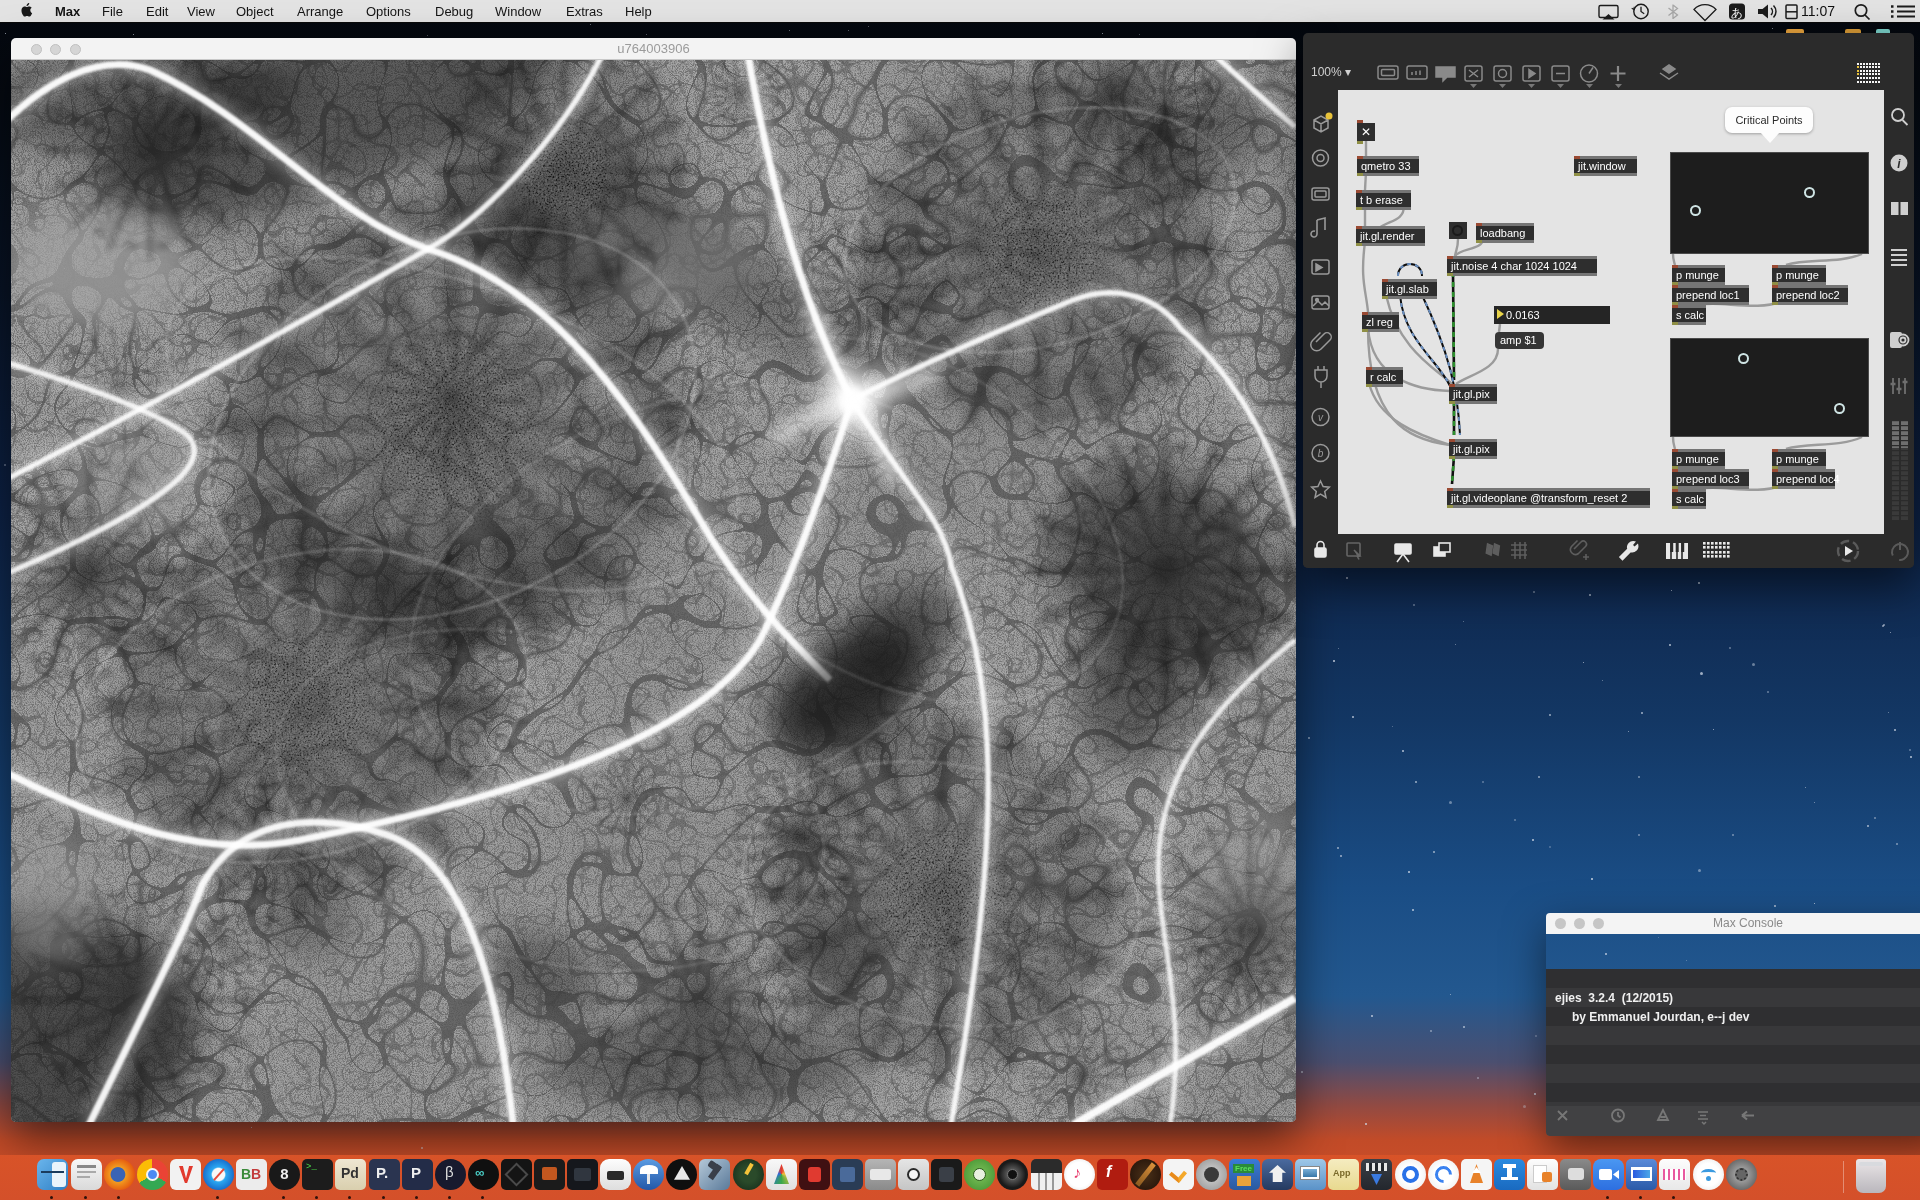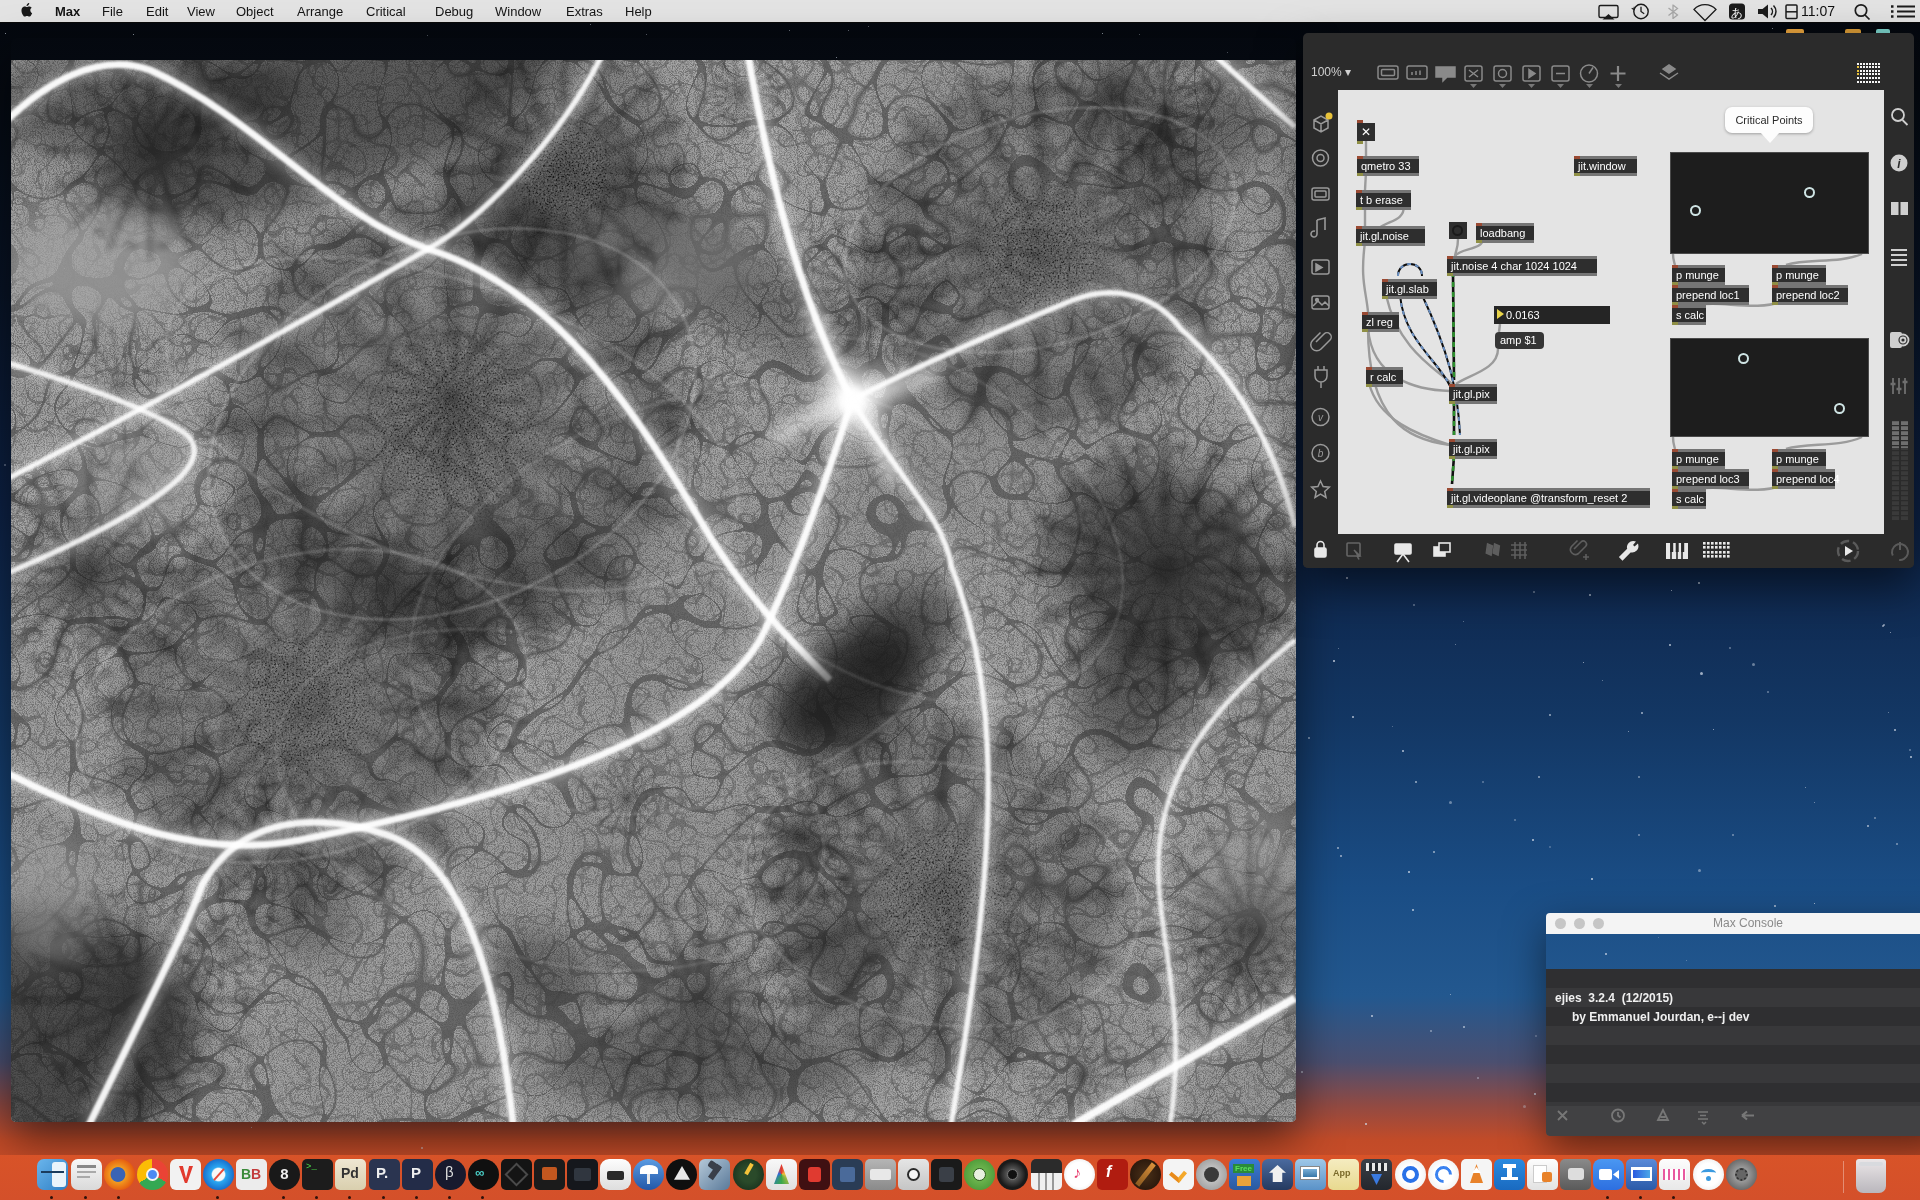--- a/index.html
+++ b/index.html
@@ -275,21 +275,21 @@
     <svg style="position:absolute;left:21px;top:3px" width="16" height="17" viewBox="0 0 16 17">
       <path fill="#1a1a1a" d="M11.6 8.9c0-2 1.6-2.9 1.7-3-1-1.4-2.4-1.6-2.9-1.6-1.3-.1-2.4.7-3 .7-.6 0-1.6-.7-2.6-.7C3.4 4.3 2 5.1 1.3 6.4-.2 9 .9 12.8 2.3 14.9c.7 1 1.5 2.2 2.6 2.1 1-.1 1.4-.7 2.7-.7 1.2 0 1.6.7 2.7.7 1.1 0 1.8-1 2.5-2.1.8-1.2 1.1-2.3 1.1-2.4-.1 0-2.2-.9-2.3-3.5z" transform="scale(0.8)"></path>
       <path fill="#1a1a1a" d="M9.4 2.6c.6-.7 1-1.7.9-2.6-.9 0-1.9.6-2.5 1.3-.5.6-1 1.6-.9 2.5 1 .1 1.9-.5 2.5-1.2z" transform="scale(0.8)"></path>
     </svg>
     <span class="mi b" style="left:55px">Max</span>
     <span class="mi" style="left:102px">File</span>
     <span class="mi" style="left:146px">Edit</span>
     <span class="mi" style="left:187px">View</span>
     <span class="mi" style="left:236px">Object</span>
     <span class="mi" style="left:297px">Arrange</span>
-    <span class="mi" style="left:366px">Critical</span>
+    <span class="mi" style="left:366px">Options</span>
     <span class="mi" style="left:435px">Debug</span>
     <span class="mi" style="left:495px">Window</span>
     <span class="mi" style="left:566px">Extras</span>
     <span class="mi" style="left:625px">Help</span>
     <svg style="position:absolute;right:0;top:0" width="330" height="23" viewBox="0 0 330 23">
       <g fill="none" stroke="#1c1c1c" stroke-width="1.4">
         <rect x="9" y="5.5" width="19" height="12" rx="1.5"></rect>
         <path d="M12.5 19.5 h12 l-6-5.5z" fill="#1c1c1c" stroke="none"></path>
         <circle cx="51" cy="11.5" r="7.2"></circle>
         <path d="M51 6.8 v4.7 l3.2 2.2" stroke-width="1.3"></path>
@@ -312,20 +312,26 @@
         <circle cx="16" cy="10.5" r="5.7"></circle>
         <path d="M20 15 l4.5 4.5"></path>
       </g>
       <g stroke="#1c1c1c" stroke-width="2">
         <path d="M52 6.5 h18 M52 11.5 h18 M52 16.5 h18"></path>
         <path d="M46 6.5 h2.5 M46 11.5 h2.5 M46 16.5 h2.5" stroke-width="2.4"></path>
       </g>
     </svg>
   </div>
 <div id="mainwin">
+    <div id="mwtitle">
+      <span class="t">u764003906</span>
+      <i class="tl tlg" style="left:20px"></i>
+      <i class="tl tlg" style="left:39px"></i>
+      <i class="tl tlg" style="left:59px"></i>
+    </div>
     <div id="fract"><svg width="1285" height="1062" viewBox="0 0 1285 1062">
         <defs>
 <filter id="fgrain" x="0%" y="0%" width="100%" height="100%">
  <feTurbulence type="fractalNoise" baseFrequency="0.9" numOctaves="2" seed="7"></feTurbulence>
  <feColorMatrix type="saturate" values="0"></feColorMatrix>
  <feComponentTransfer>
   <feFuncR type="table" tableValues="0 0 0.1 0.9 1 1"></feFuncR>
   <feFuncG type="table" tableValues="0 0 0.1 0.9 1 1"></feFuncG>
   <feFuncB type="table" tableValues="0 0 0.1 0.9 1 1"></feFuncB>
   <feFuncA type="table" tableValues="0.5 0.5"></feFuncA>
@@ -805,21 +811,21 @@
         <path d="M60,186 C60,170 84,170 84,186" stroke="#0c0c0c" stroke-width="2" fill="none"></path>
         <path d="M60,186 C60,170 84,170 84,186" stroke="#6a8fc0" stroke-width="2" stroke-dasharray="4 4" fill="none"></path>
         <path d="M62,205 C66,250 100,270 112,296" stroke="#0c0c0c" stroke-width="2" fill="none"></path>
         <path d="M62,205 C66,250 100,270 112,296" stroke="#6a8fc0" stroke-width="2" stroke-dasharray="4 4" fill="none"></path>
         <path d="M84,205 C110,260 120,300 122,345" stroke="#0c0c0c" stroke-width="2" fill="none"></path>
         <path d="M84,205 C110,260 120,300 122,345" stroke="#6a8fc0" stroke-width="2" stroke-dasharray="4 4" fill="none"></path>
       </svg>
       <div class="mbx" style="left:19px;top:33px;width:18px;height:18px;border:none;background:#2e2e2e;text-align:center;padding:0;line-height:18px;font-size:12px">✕</div>
       <div class="mbx" style="left:19px;top:66px;width:62px">qmetro 33</div>
       <div class="mbx" style="left:18px;top:100px;width:55px">t b erase</div>
-      <div class="mbx" style="left:18px;top:136px;width:69px">jit.gl.noise</div>
+      <div class="mbx" style="left:18px;top:136px;width:69px">jit.gl.render</div>
       <div style="position:absolute;left:111px;top:132px;width:18px;height:17px;background:#2e2e2e"></div>
       <div style="position:absolute;left:114px;top:135px;width:11px;height:11px;border:2.5px solid #1a1a1a;border-radius:50%"></div>
       <div class="mbx" style="left:138px;top:133px;width:58px">loadbang</div>
       <div class="mbx" style="left:109px;top:166px;width:150px">jit.noise 4 char 1024 1024</div>
       <div class="mbx" style="left:44px;top:189px;width:55px">jit.gl.slab</div>
       <div class="mbx" style="left:24px;top:222px;width:37px">zl reg</div>
       <div style="position:absolute;left:156px;top:216px;width:116px;height:18px;background:#252525;color:#fff;font-size:11px;line-height:18px"><span style="display:inline-block;width:0;height:0;border-left:7px solid #e8d44a;border-top:5px solid transparent;border-bottom:5px solid transparent;margin:0 2px 0 3px"></span>0.0163</div>
       <div class="msg" style="left:157px;top:242px;width:49px">amp $1</div>
       <div class="mbx" style="left:28px;top:277px;width:37px">r calc</div>
       <div class="mbx" style="left:111px;top:294px;width:48px">jit.gl.pix</div>

